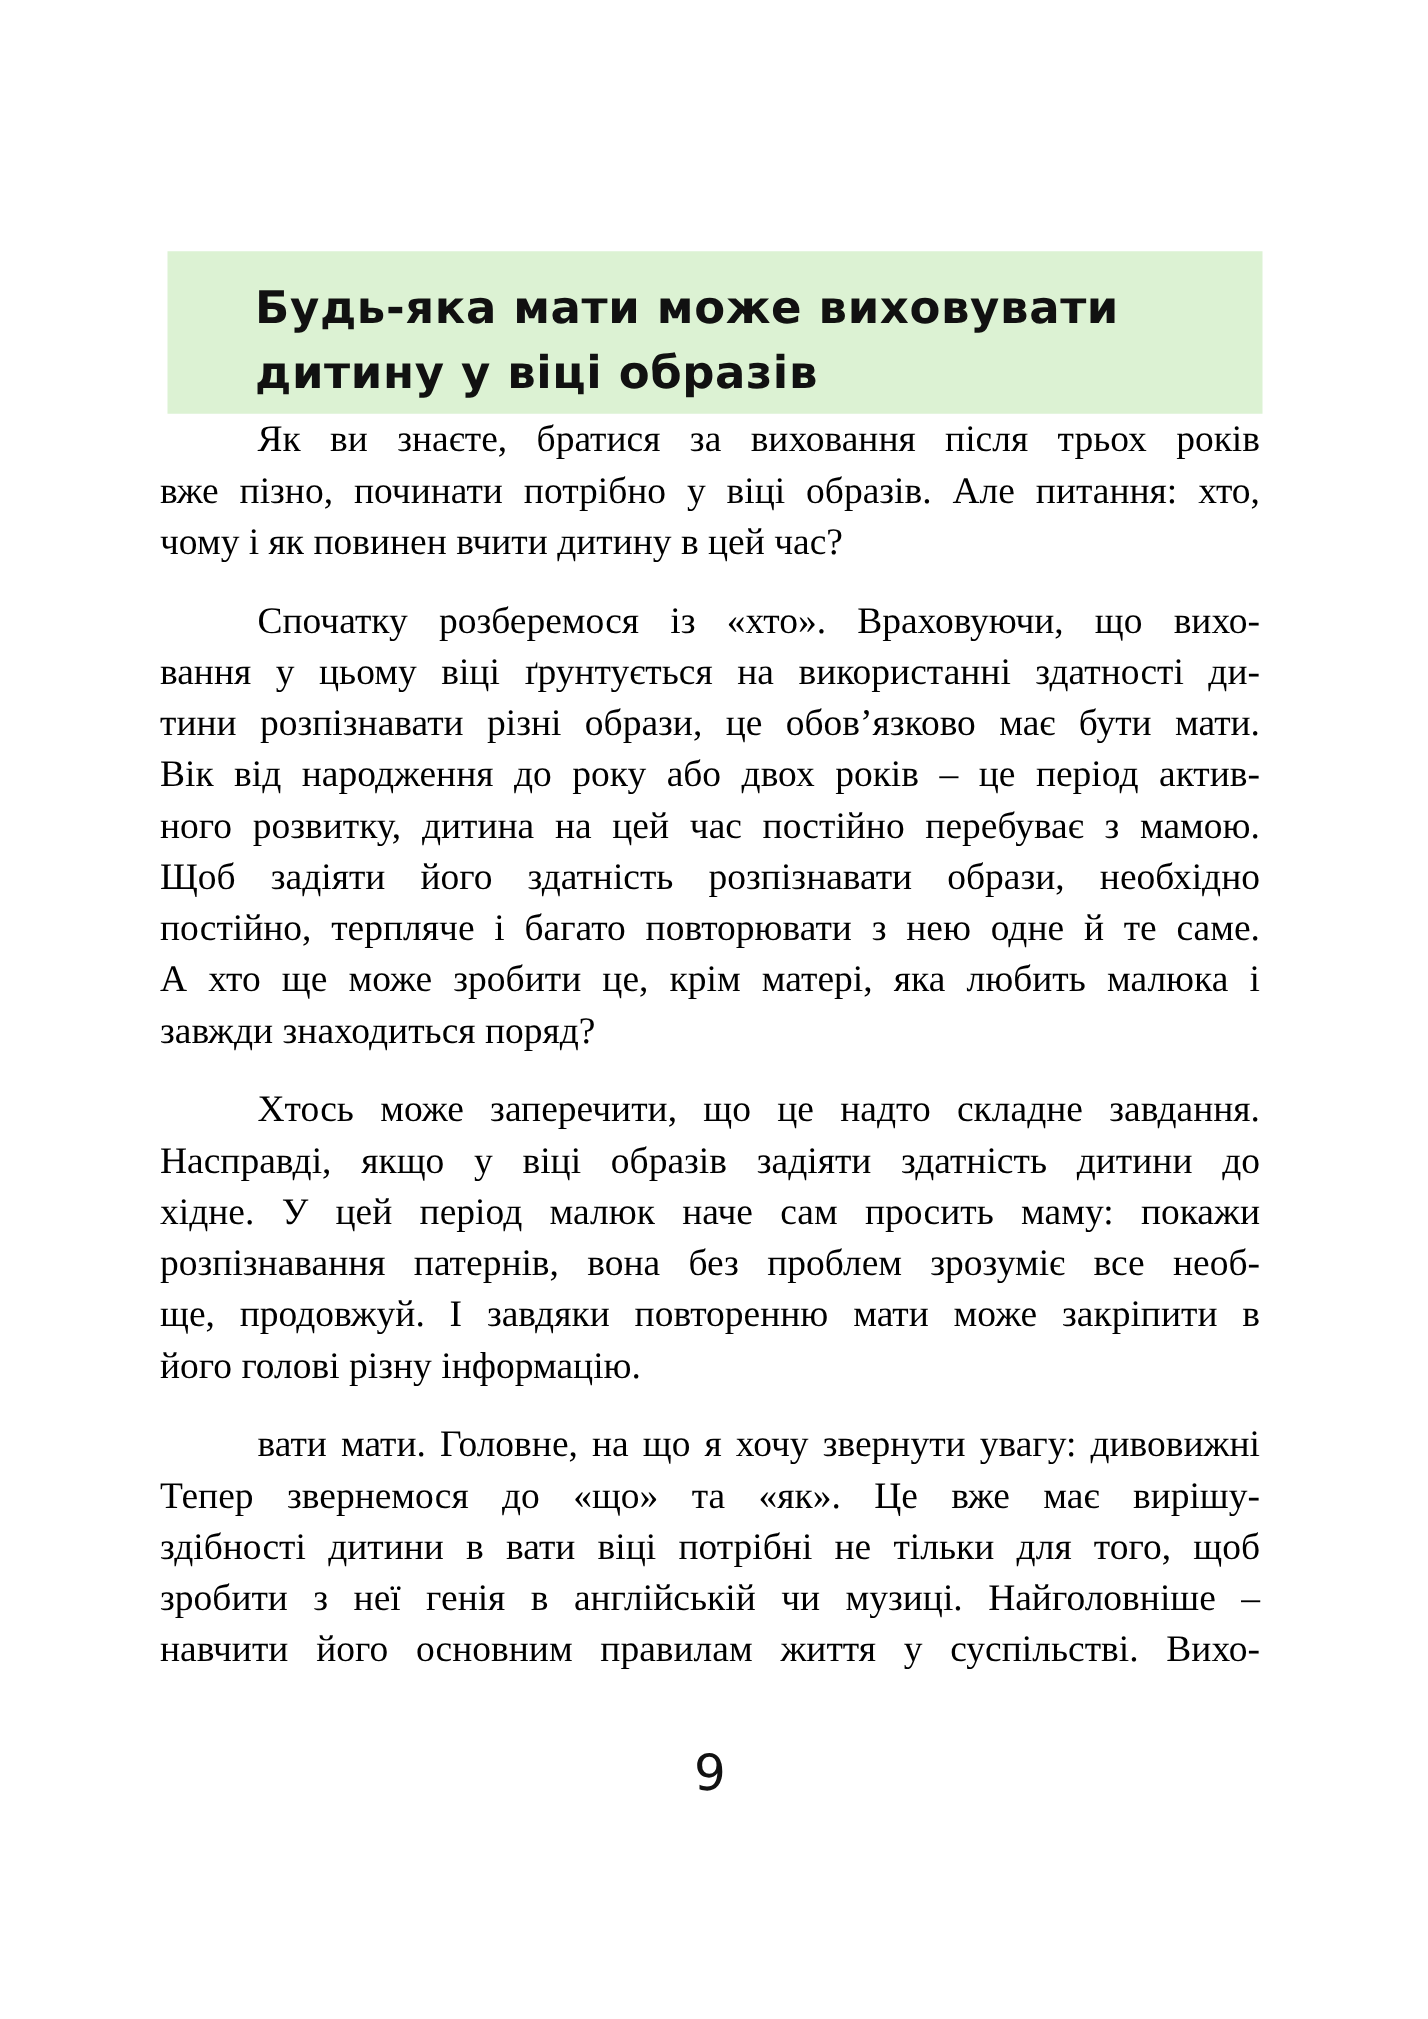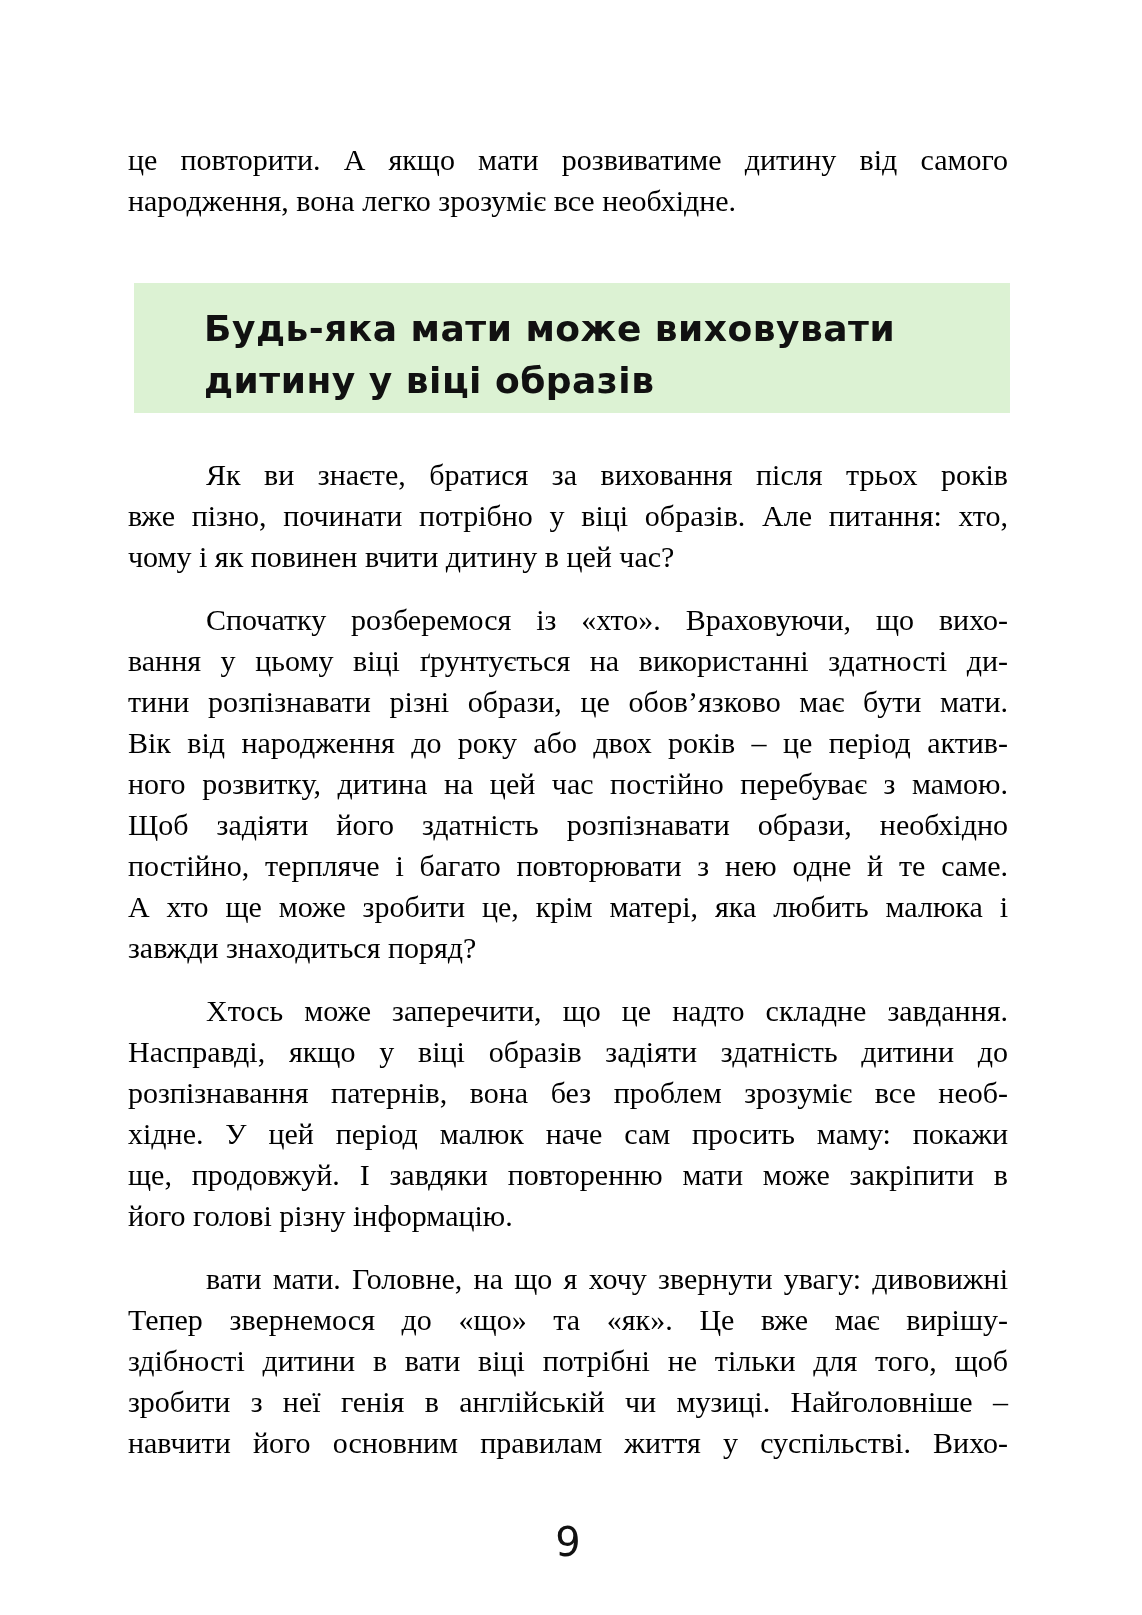--- a/index.html
+++ b/index.html
@@ -39,21 +39,21 @@
 
   .heading-box {
     margin-top: 62px;
     margin-left: 6px;
     width: 876px;
     height: 130px;
     box-sizing: border-box;
     background: #dcf2d3;
     padding: 20px 16px 1px 70px;
   }
-  .heading-box + .para { margin-top: 41px; }
+  .heading-box + .para { }
   .heading-line {
     font-family: "DejaVu Sans", sans-serif;
     font-weight: bold;
     font-size: 36px;
     line-height: 52px;
     letter-spacing: 0.5px;
     color: #111111;
   }
   .page-number {
     margin-top: 56px;
@@ -62,24 +62,20 @@
     font-family: "DejaVu Sans", sans-serif;
     font-size: 40px;
     color: #111111;
   }
 </style>
 </head>
 <body>
 
 <div class="content">
 
-  <div class="para" data-indent="false" data-continues="false">
-      <div class="line">це повторити. А якщо мати розвиватиме дитину від самого</div>
-      <div class="line last">народження, вона легко зрозуміє все необхідне.</div>
-    </div>
 
   <div class="heading-box">
     <div class="heading-line">Будь-яка мати може виховувати</div>
     <div class="heading-line">дитину у віці образів</div>
   </div>
 
   <div class="para" data-indent="true" data-continues="false">
       <div class="line">Як ви знаєте, братися за виховання після трьох років</div>
       <div class="line">вже пізно, починати потрібно у віці образів. Але питання: хто,</div>
       <div class="line last">чому і як повинен вчити дитину в цей час?</div>
@@ -93,22 +89,22 @@
       <div class="line">ного розвитку, дитина на цей час постійно перебуває з мамою.</div>
       <div class="line">Щоб задіяти його здатність розпізнавати образи, необхідно</div>
       <div class="line">постійно, терпляче і багато повторювати з нею одне й те саме.</div>
       <div class="line">А хто ще може зробити це, крім матері, яка любить малюка і</div>
       <div class="line last">завжди знаходиться поряд?</div>
     </div>
 
   <div class="para" data-indent="true" data-continues="false">
       <div class="line">Хтось може заперечити, що це надто складне завдання.</div>
       <div class="line">Насправді, якщо у віці образів задіяти здатність дитини до</div>
+      <div class="line">хідне. У цей період малюк наче сам просить маму: покажи</div>
       <div class="line">розпізнавання патернів, вона без проблем зрозуміє все необ-</div>
-      <div class="line">хідне. У цей період малюк наче сам просить маму: покажи</div>
       <div class="line">ще, продовжуй. І завдяки повторенню мати може закріпити в</div>
       <div class="line last">його голові різну інформацію.</div>
     </div>
 
   <div class="para" data-indent="true" data-continues="true">
       <div class="line">вати мати. Головне, на що я хочу звернути увагу: дивовижні</div>
       <div class="line">Тепер звернемося до «що» та «як». Це вже має вирішу-</div>
       <div class="line">здібності дитини в вати віці потрібні не тільки для того, щоб</div>
       <div class="line">зробити з неї генія в англійській чи музиці. Найголовніше –</div>
       <div class="line last">навчити його основним правилам життя у суспільстві. Вихо-</div>

